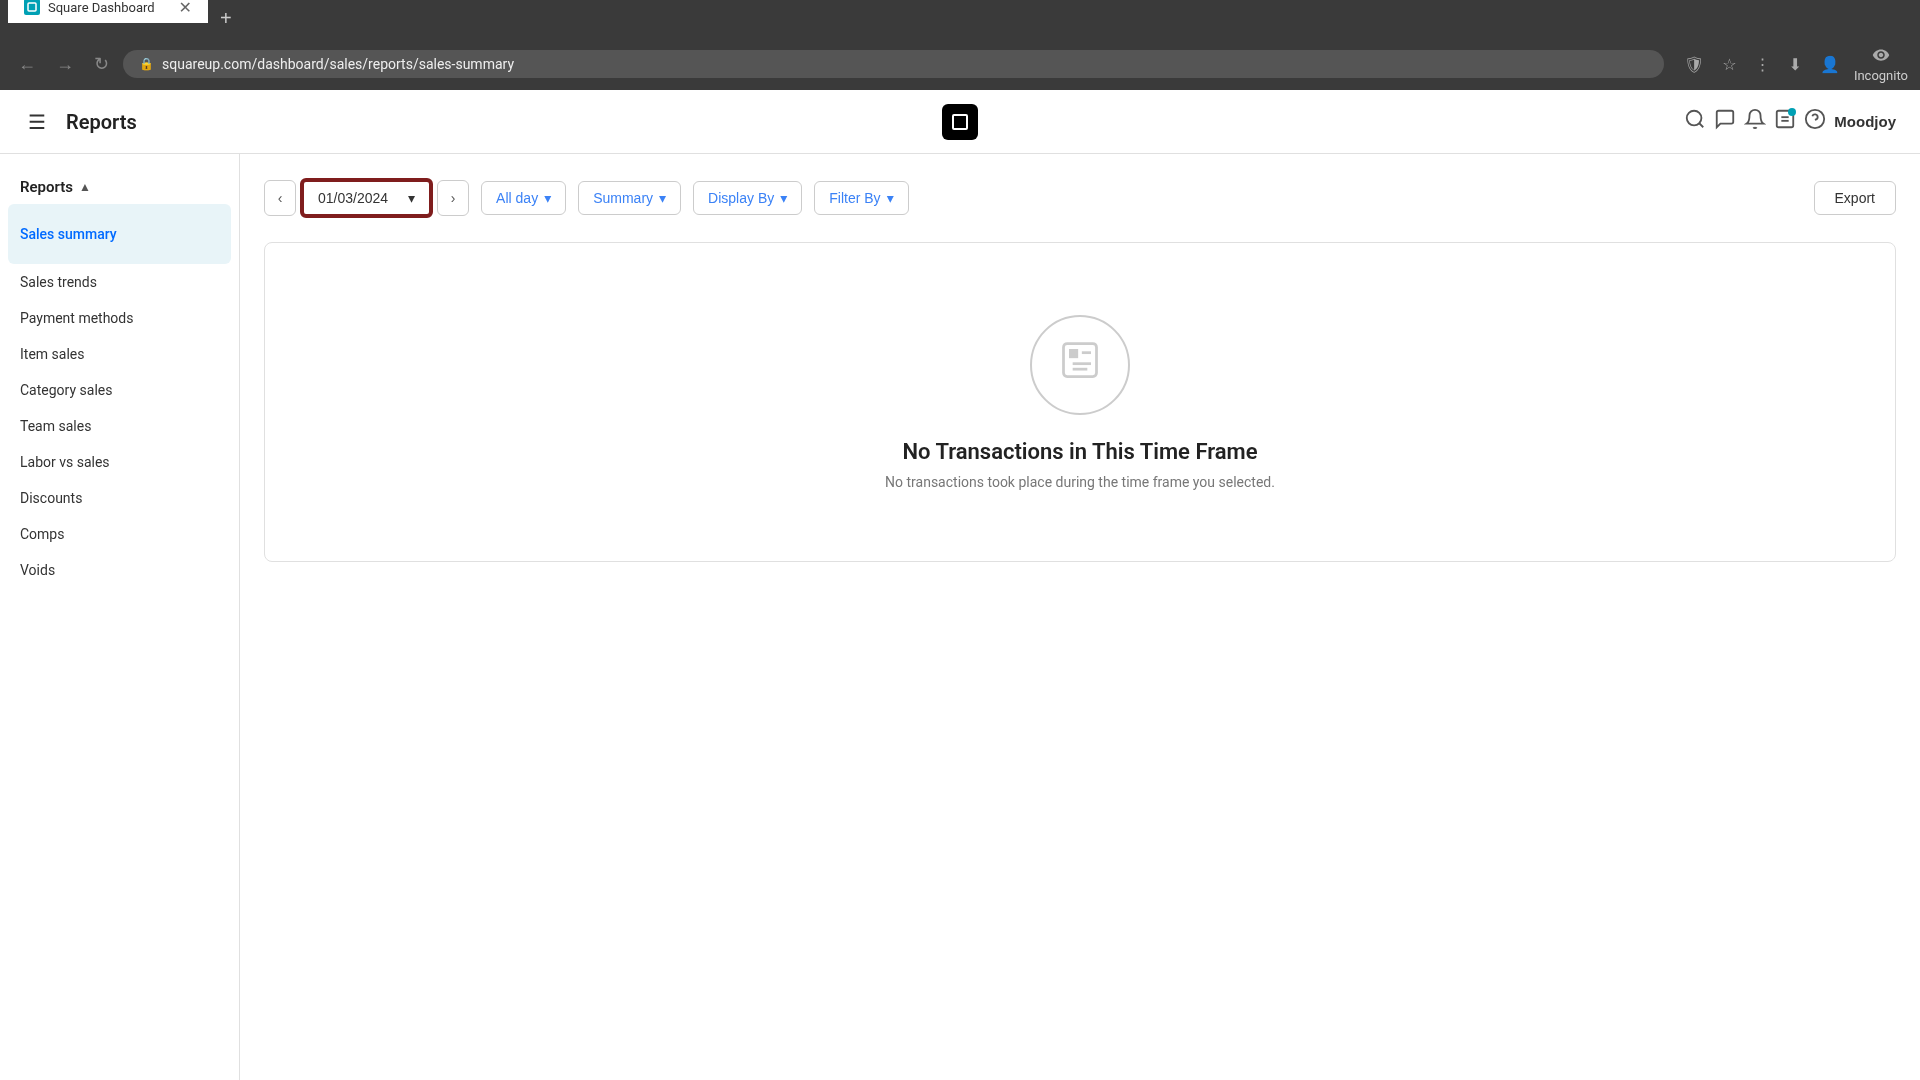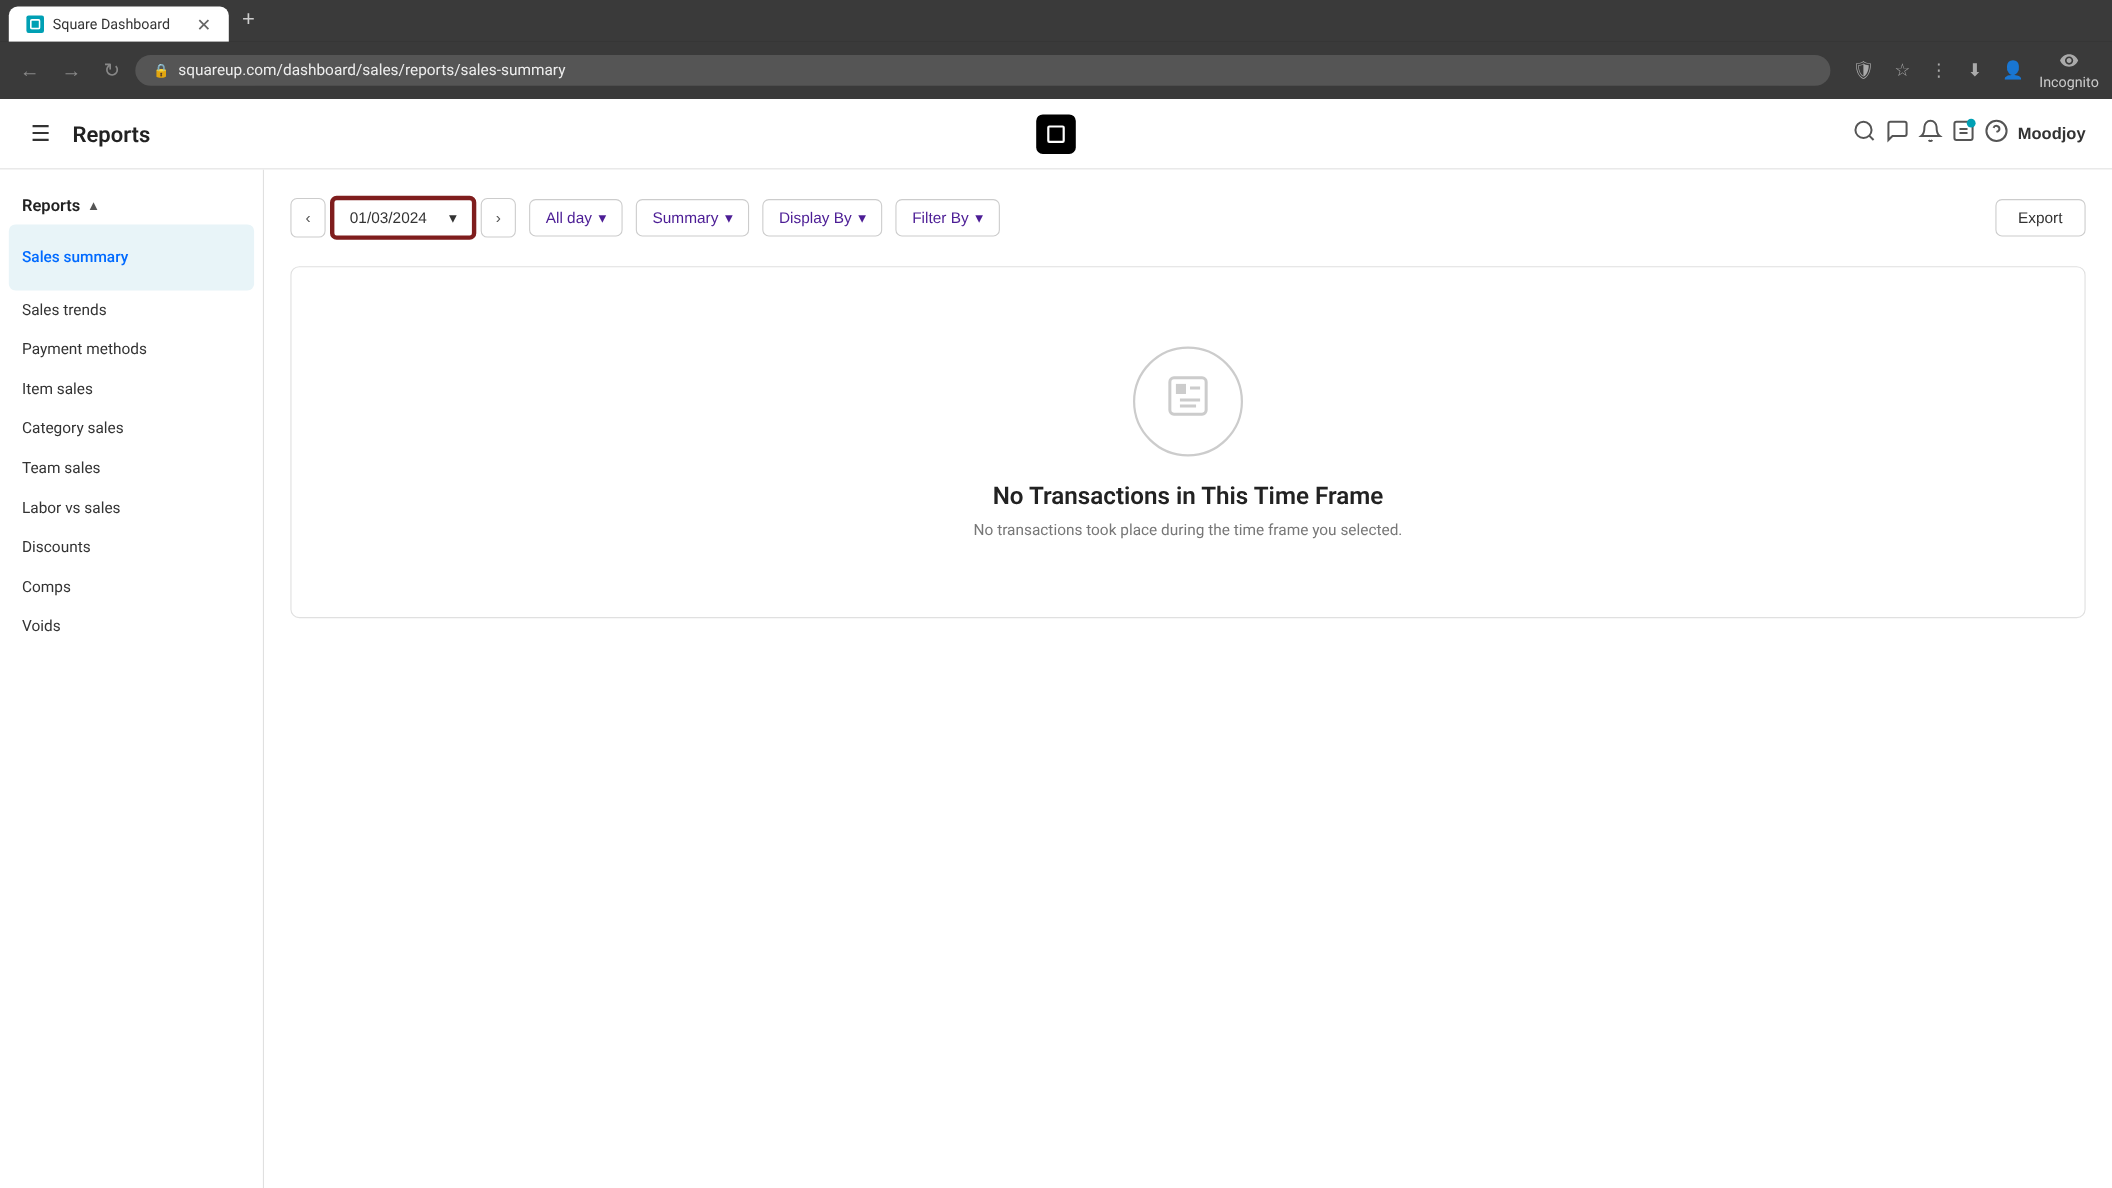--- a/index.html
+++ b/index.html
@@ -1,20 +1,20 @@
 <!DOCTYPE html>
 <html><head>
   <meta charset="utf-8">
   <style>
     * { box-sizing: border-box; margin: 0; padding: 0; }
     body { font-family: -apple-system, BlinkMacSystemFont, 'Segoe UI', Roboto, sans-serif; background: #fff; height: 1080px; width: 1920px; overflow: hidden; }
 
     
     .browser-chrome { background: #2d2d2d; height: 90px; display: flex; flex-direction: column; }
-    .browser-tabs { background: #3a3a3a; height: 38px; display: flex; align-items: flex-end; padding: 0 8px; }
+    .browser-tabs { background: #3a3a3a; height: 38px; display: flex; align-items: flex-end; padding: 15px 8px; }
     .browser-tab { background: #fff; border-radius: 8px 8px 0 0; padding: 0 16px; height: 32px; display: flex; align-items: center; gap: 8px; font-size: 13px; color: #333; min-width: 200px; }
     .browser-tab .tab-favicon { width: 16px; height: 16px; background: #00a0b4; border-radius: 2px; display: flex; align-items: center; justify-content: center; }
     .browser-tab .tab-close { margin-left: auto; color: #666; cursor: pointer; font-size: 16px; }
     .browser-tab-new { background: transparent; border: none; color: #ccc; font-size: 20px; padding: 0 8px; cursor: pointer; margin-left: 4px; align-self: center; margin-bottom: 2px; }
     .browser-toolbar { background: #3a3a3a; height: 52px; display: flex; align-items: center; padding: 0 12px; gap: 8px; }
     .browser-nav-btn { background: none; border: none; color: #888; cursor: pointer; font-size: 18px; padding: 4px 6px; border-radius: 4px; }
     .address-bar { flex: 1; background: #555; border-radius: 20px; padding: 6px 16px; color: #eee; font-size: 14px; display: flex; align-items: center; gap: 8px; }
     .address-bar .lock-icon { color: #aaa; font-size: 12px; }
     .browser-actions { display: flex; align-items: center; gap: 10px; margin-left: 8px; }
     .browser-action-btn { background: none; border: none; color: #aaa; cursor: pointer; font-size: 16px; padding: 4px; }
@@ -43,21 +43,21 @@
     .sidebar { width: 240px; border-right: 1px solid #e0e0e0; overflow-y: auto; padding: 16px 0; flex-shrink: 0; }
     .sidebar-section-header { display: flex; align-items: center; gap: 6px; padding: 8px 20px; cursor: pointer; }
     .sidebar-section-title { font-size: 15px; font-weight: 600; color: #222; }
     .sidebar-chevron { font-size: 12px; color: #555; }
     .sidebar-item { padding: 10px 20px; font-size: 14px; color: #333; cursor: pointer; border-radius: 0; }
     .sidebar-item.active { background: #e8f4f8; color: #006aff; font-weight: 500; border-radius: 6px; margin: 0 8px; padding: 22px 12px; }
 
     
     .main-content { flex: 1; padding: 24px; overflow-y: auto; }
     .toolbar { display: flex; align-items: center; gap: 12px; margin-bottom: 24px; flex-wrap: wrap; }
-    .toolbar-btn { background: #fff; border: 1px solid #ccc; border-radius: 6px; padding: 8px 14px; font-size: 14px; color: #4c1d95; cursor: pointer; display: flex; align-items: center; gap: 6px; }
+    .toolbar-btn { background: #fff; border: 1px solid #ccc; border-radius: 6px; padding: 8px 14px; font-size: 14px; color: #3b82f6; cursor: pointer; display: flex; align-items: center; gap: 6px; }
     .date-nav { display: flex; align-items: center; gap: 4px; }
     .date-nav-arrow { background: #fff; border: 1px solid #ccc; border-radius: 6px; width: 32px; height: 36px; display: flex; align-items: center; justify-content: center; cursor: pointer; font-size: 14px; color: #555; }
     .date-btn { background: #fff; border: 4px solid #7f1d1d; border-radius: 6px; padding: 8px 14px; font-size: 14px; color: #333; cursor: pointer; display: flex; align-items: flex-start; gap: 20px; }
     .export-btn { margin-left: auto; background: #fff; border: 1px solid #ccc; border-radius: 6px; padding: 8px 20px; font-size: 14px; color: #333; cursor: pointer; }
 
     
     .content-card { background: #fff; border: 1px solid #e0e0e0; border-radius: 8px; padding: 25px 20px; display: flex; flex-direction: column; align-items: center; justify-content: center; min-height: 320px; }
     .empty-icon-circle { width: 100px; height: 100px; border-radius: 50%; border: 2px solid #ccc; display: flex; align-items: center; justify-content: center; margin-bottom: 24px; }
     .empty-icon-inner { color: #bbb; font-size: 36px; }
     .empty-title { font-size: 22px; font-weight: 600; color: #222; margin-bottom: 10px; }

